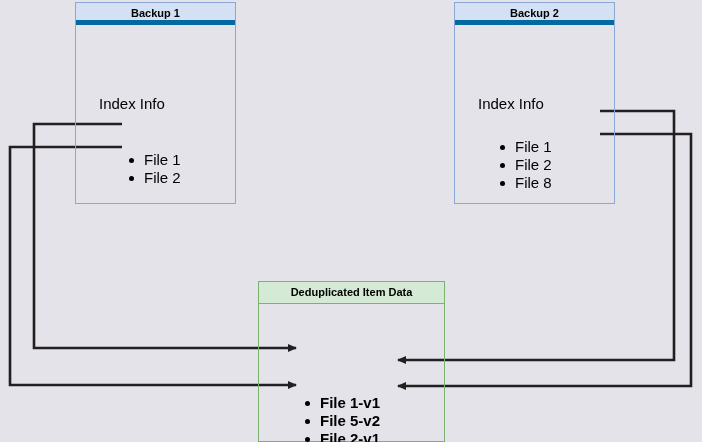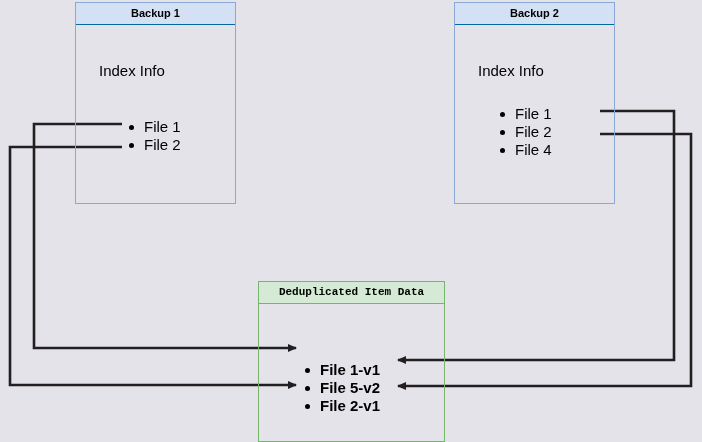--- a/index.html
+++ b/index.html
@@ -31,40 +31,40 @@
     line-height: 21px;
     text-align: center;
     font-size: 11px;
     font-weight: bold;
     color: #000000;
   }
   .box-body {
     position: relative;
     box-sizing: border-box;
     width: 100%;
+    margin-top: 33px;
   }
   .backup-box {
     border: 1px solid #89a8d6;
     background: transparent;
   }
   .backup-box .box-header {
     background: #d4e1f5;
-    border-bottom: 1px solid #0369a1;
+    border-bottom: 5px solid #0369a1;
   }
   .backup-box .box-body {
     border: none;
   }
   .dedup-box {
     border: 1px solid #7ab36a;
     background: transparent;
   }
   .dedup-box .box-header {
     background: #d5ead5;
     border-bottom: 1px solid #7ab36a;
-    font-family: Liberation Mono, monospace;
   }
   .section-label {
     position: absolute;
     font-size: 15px;
     color: #000000;
     white-space: nowrap;
   }
   .file-list {
     position: absolute;
     margin: 0;
@@ -127,21 +127,21 @@
     </div>
   </div>
 
   <div class="box backup-box" style="left:454px; top:2px; width:161px; height:202px;">
     <div class="box-header">Backup 2</div>
     <div class="box-body" style="height:179px;">
       <div class="section-label" style="left:23px; top:37px;">Index Info</div>
       <ul class="file-list" style="left:44px; top:80px;">
         <li>File 1</li>
         <li>File 2</li>
-        <li>File 4</li>
+        <li>File 8</li>
       </ul>
     </div>
   </div>
 
   <div class="box dedup-box" style="left:258px; top:281px; width:187px; height:161px;">
     <div class="box-header">Deduplicated Item Data</div>
     <div class="box-body" style="height:158px;font-weight:bold;">
       <ul class="file-list dedup-list" style="left:45px; top:57px;">
         <li>File 1-v1</li>
         <li>File 5-v2</li>

